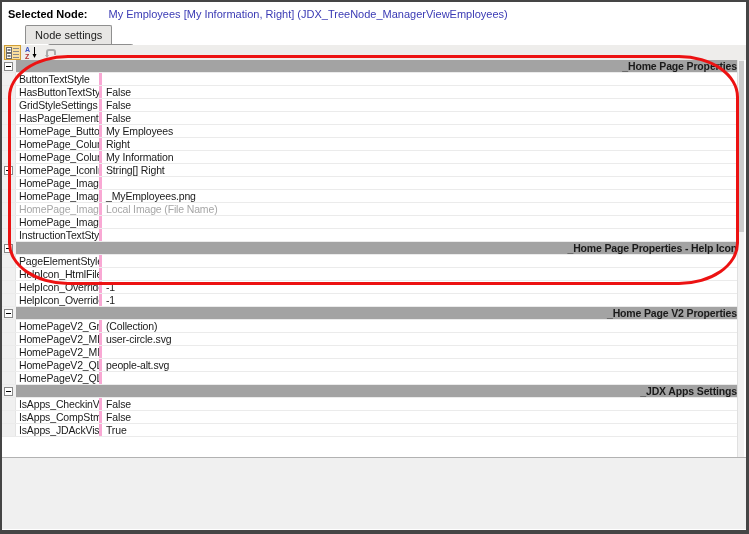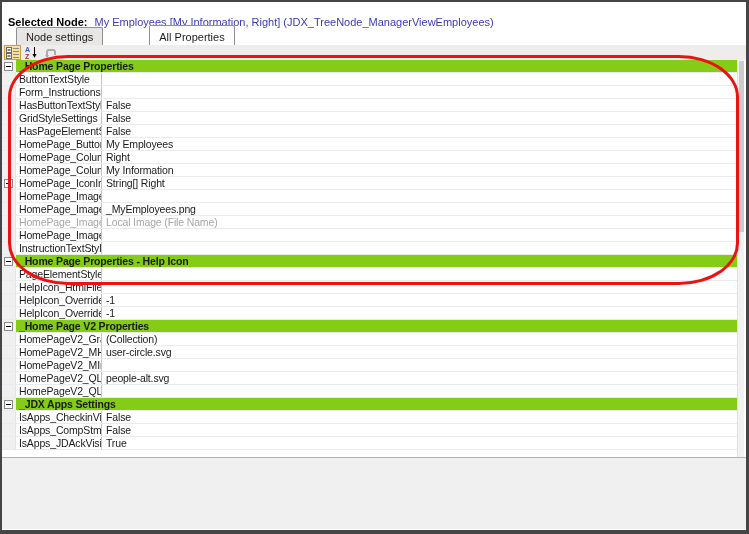--- a/index.html
+++ b/index.html
@@ -6,48 +6,48 @@
   html,body { background:#ffffff; }
   body { font-family:"Liberation Sans","DejaVu Sans",sans-serif; }
 
   .window {
     position:relative; width:749px; height:534px;
     background:#ffffff; overflow:hidden;
     border:2px solid #454545; border-right-width:3px; border-bottom-width:4px;
   }
 
   
-  .header { position:absolute; top:10px; left:6px; height:20px; display:flex; align-items:center; gap:7px; white-space:nowrap; }
+  .header { position:absolute; top:2px; left:6px; height:20px; display:flex; align-items:center; gap:21px; white-space:nowrap; }
   .header .lbl { font-size:11px; font-weight:bold; color:#000000; }
   .header .node { font-size:11px; color:#3a3ab4; }
 
   
-  .tabstrip { position:absolute; top:23px; left:14px; height:21px; display:flex; align-items:flex-end; }
+  .tabstrip { position:absolute; top:23px; left:2px; height:21px; display:flex; align-items:center;flex-direction:column; }
   .tab {
     font-size:11px; color:#1c1c1c; padding:3px 9px 3px 9px;
     border:1px solid #8f8f8f; border-bottom:none; border-radius:2px 2px 0 0;
     background:#e7e6e4; margin-right:2px; height:19px; white-space:nowrap; cursor:default;
   }
   .tab.active { background:#ffffff; height:21px; padding-top:5px;margin-left:44px; }
 
   
   .toolbar { position:absolute; top:43px; left:0; width:744px; height:15px; background:#eeedeb; }
   .tbtn { position:absolute; top:0; width:17px; height:15px; display:flex; align-items:center; justify-content:center; }
   .tbtn.selected { background:#fbdf9d; border:1px solid #d19f36; }
   .tb-cat { left:2px; }
   .tb-az  { left:21px; }
   .tb-pp  { left:40px; }
 
   
   .grid { position:absolute; top:58px; left:0; width:735px; height:397px; background:#ffffff; overflow:hidden; }
   .prow { display:flex; height:13px; border-bottom:1px solid #ebebeb; font-size:10.5px; letter-spacing:-0.15px; line-height:12px; color:#1a1a1a; background:#ffffff; }
   .prow .gutter { flex:0 0 14px; background:#f0f0f0; border-right:1px solid #e4e4e4; position:relative; }
-  .prow .pname { flex:0 0 86px; padding:0 2px 0 3px; overflow:hidden; white-space:nowrap; border-right:1px solid #f9a8d4; }
+  .prow .pname { flex:0 0 86px; padding:0 2px 0 3px; overflow:hidden; white-space:nowrap; border-right:3px solid #f9a8d4; }
   .prow .pvalue { flex:1 1 auto; padding-left:4px; overflow:hidden; white-space:nowrap; }
-  .prow.category { background:#84cc16; font-weight:bold; }
+  .prow.category { background:#a3a3a3; font-weight:bold;justify-content:space-between; }
   .prow.category .gutter { border-right:none; background:#f0f0f0; }
   .prow.category .cat-title { padding-left:3px; overflow:hidden; white-space:nowrap; }
   .prow.disabled .pname, .prow.disabled .pvalue { color:#a6a6a6; }
 
   .expander { position:absolute; left:2px; top:2px; width:9px; height:9px; border:1px solid #898989; background:#ffffff; }
   .expander::before { content:""; position:absolute; left:1px; right:1px; top:3px; height:1px; background:#000; }
   .expander.plus::after { content:""; position:absolute; top:1px; bottom:1px; left:3px; width:1px; background:#000; }
 
   
   .vscroll { position:absolute; top:58px; left:735px; width:7px; height:397px; background:#f2f2f2; border-left:1px solid #e0e0e0; }
@@ -118,25 +118,20 @@
         </span>
         <span class="cat-title">_Home Page Properties</span>
       </div>
       <div class="prow">
         <span class="gutter"></span>
         <span class="pname">ButtonTextStyle</span>
         <span class="pvalue"></span>
       </div>
       <div class="prow">
         <span class="gutter"></span>
-        <span class="pname">Form_Instructions</span>
-        <span class="pvalue"></span>
-      </div>
-      <div class="prow">
-        <span class="gutter"></span>
         <span class="pname">HasButtonTextStyle</span>
         <span class="pvalue">False</span>
       </div>
       <div class="prow">
         <span class="gutter"></span>
         <span class="pname">GridStyleSettings</span>
         <span class="pvalue">False</span>
       </div>
       <div class="prow">
         <span class="gutter"></span>

